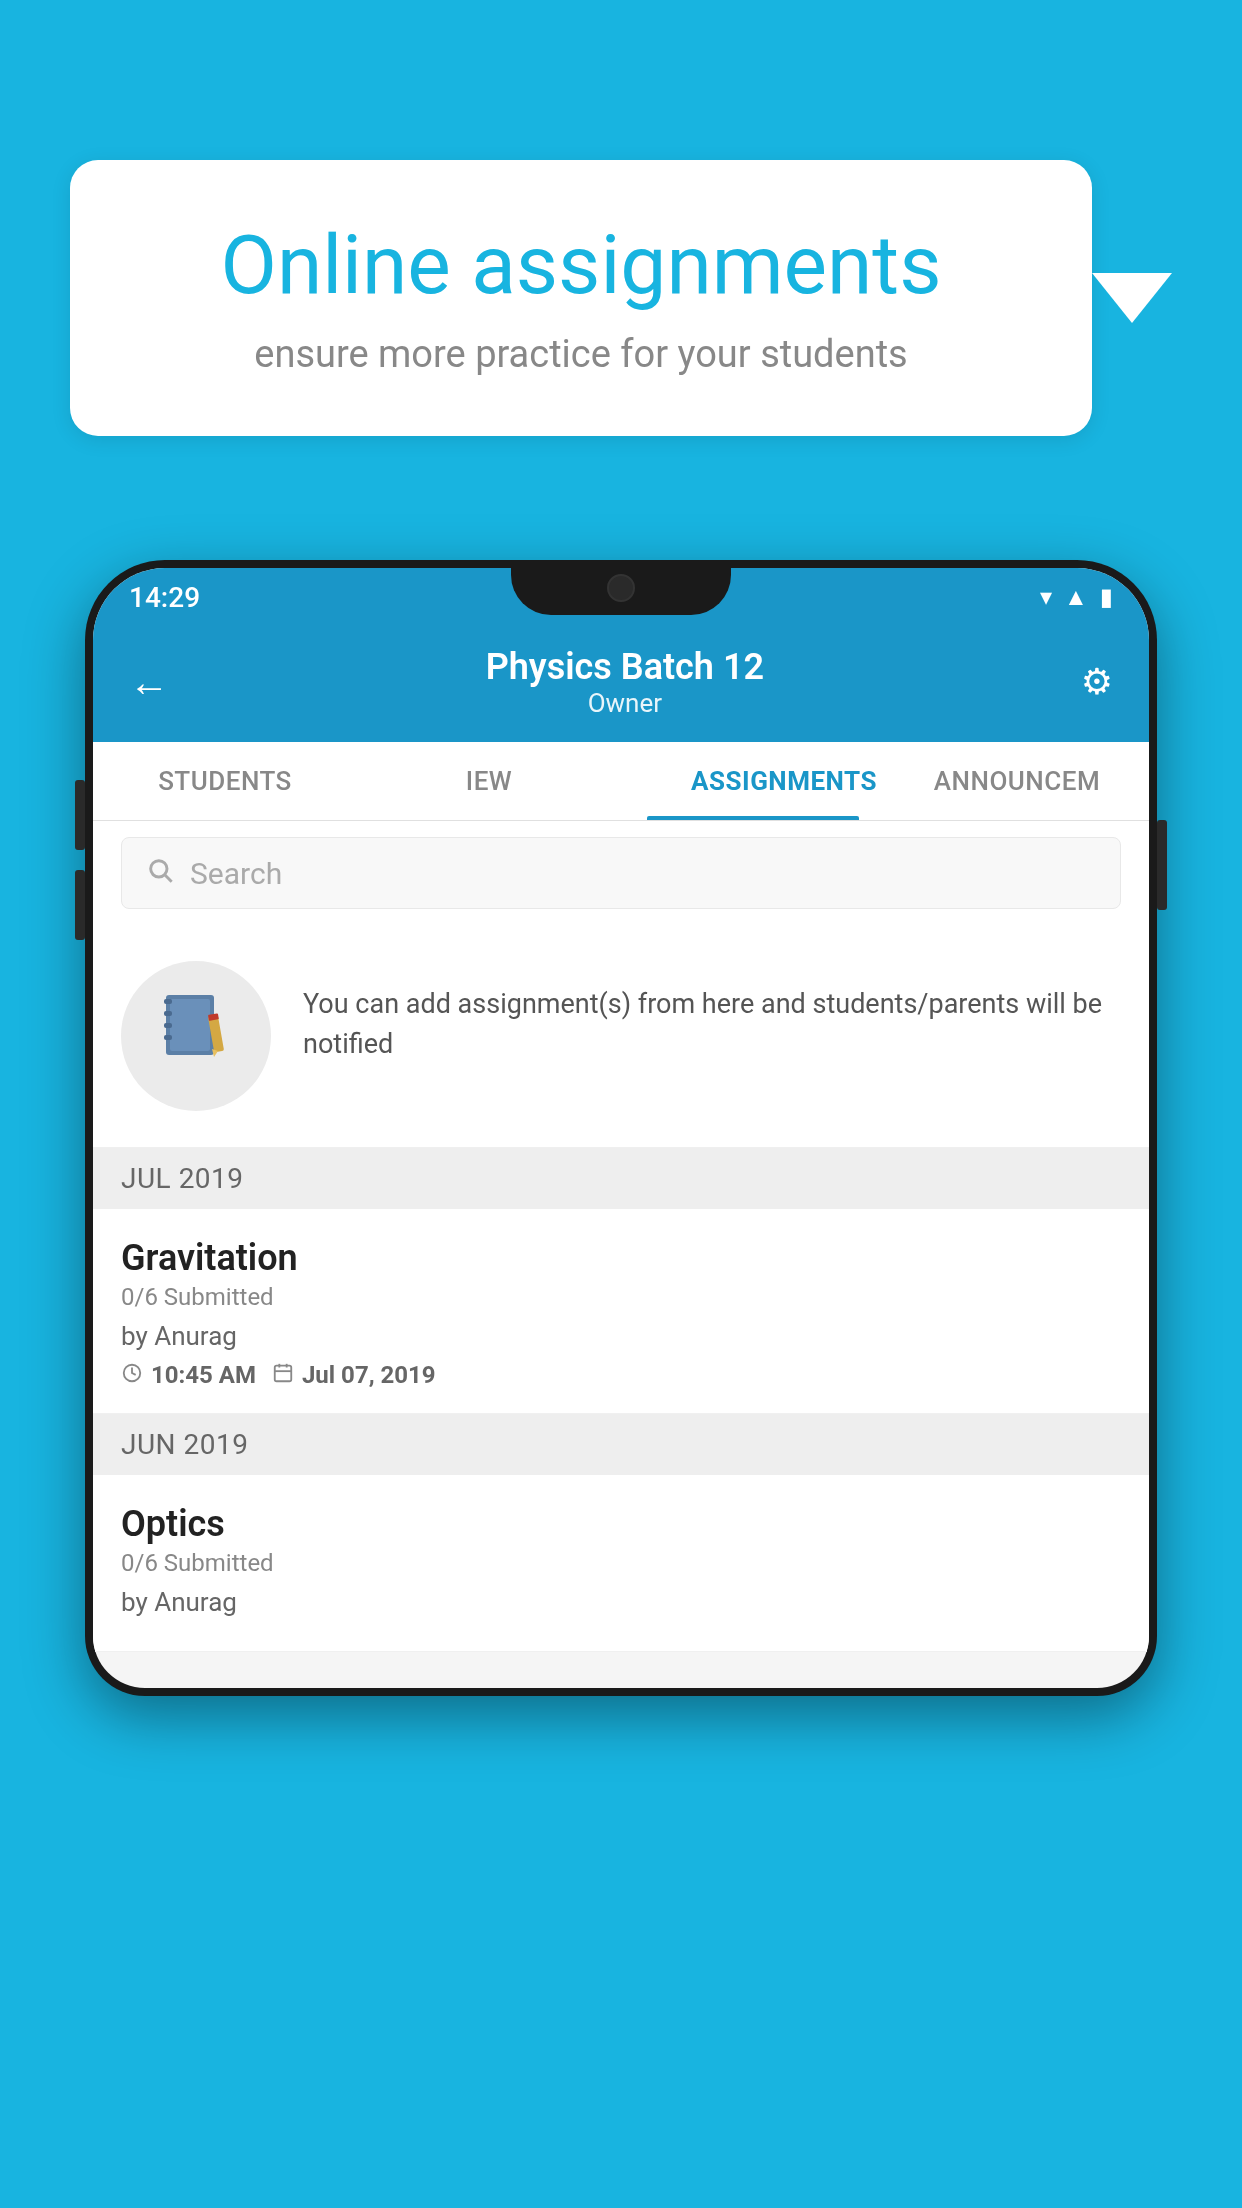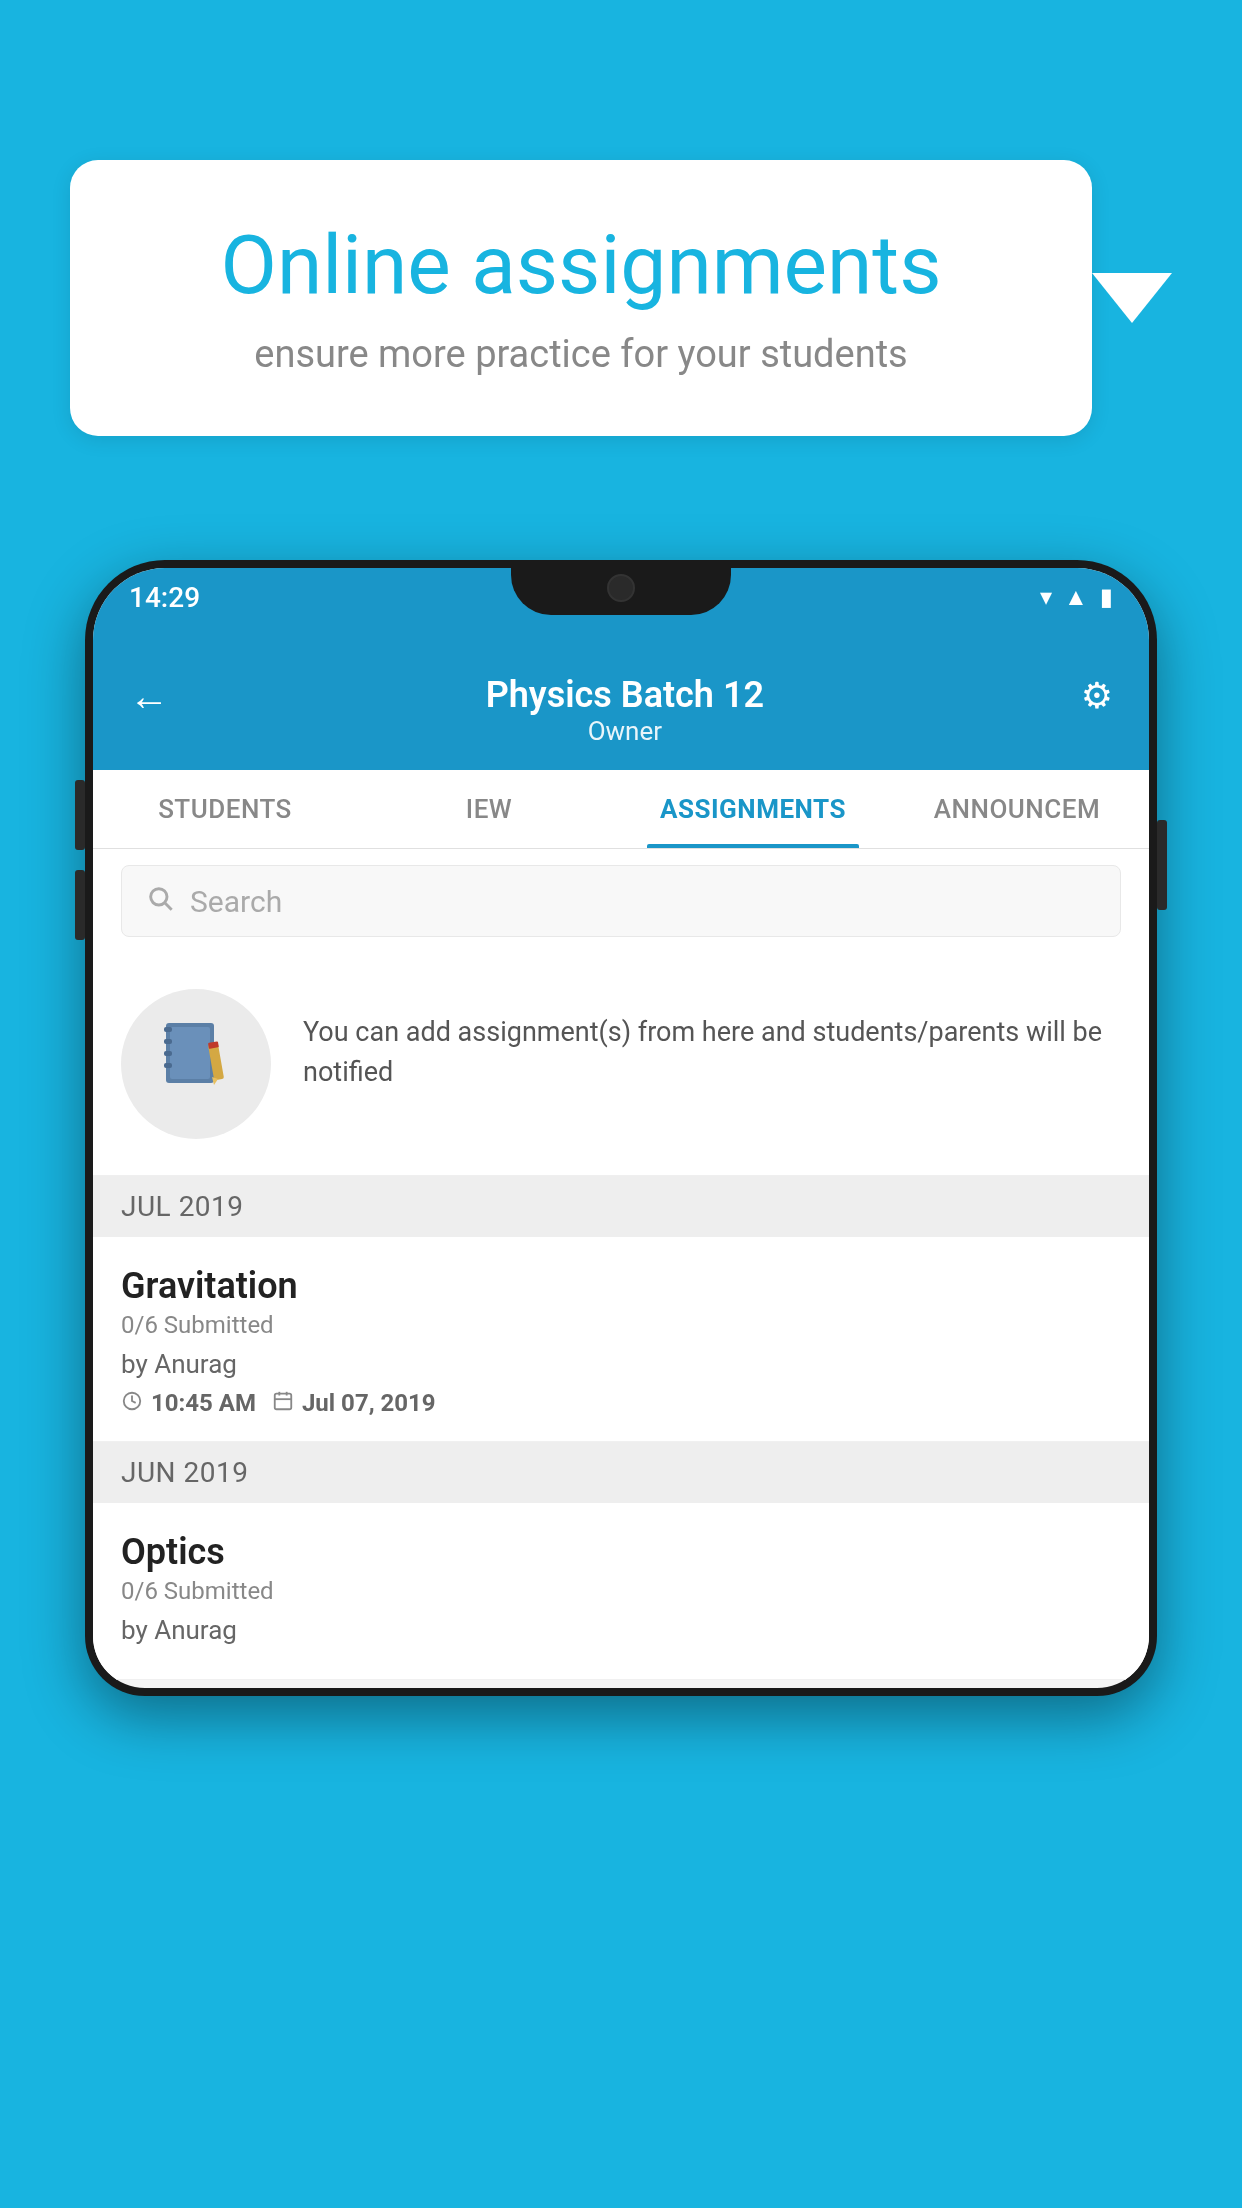--- a/index.html
+++ b/index.html
@@ -149,21 +149,20 @@
     }
 
     .header-back {
       color: white;
       font-size: 40px;
       cursor: pointer;
     }
 
     .header-center {
       text-align: center;
-      margin-top: 28px;
     }
 
     .header-title {
       color: white;
       font-size: 36px;
       font-weight: 600;
     }
 
     .header-subtitle {
       color: rgba(255,255,255,0.9);
@@ -192,20 +191,21 @@
       font-weight: 500;
       letter-spacing: 0.5px;
       cursor: pointer;
       position: relative;
       white-space: nowrap;
     }
 
     .tab-item.active {
       color: #1a96c8;
       font-weight: 700;
+      text-align: right;
     }
 
     .tab-item.active::after {
       content: '';
       position: absolute;
       bottom: 0;
       left: 10%;
       right: 10%;
       height: 4px;
       background: #1a96c8;

